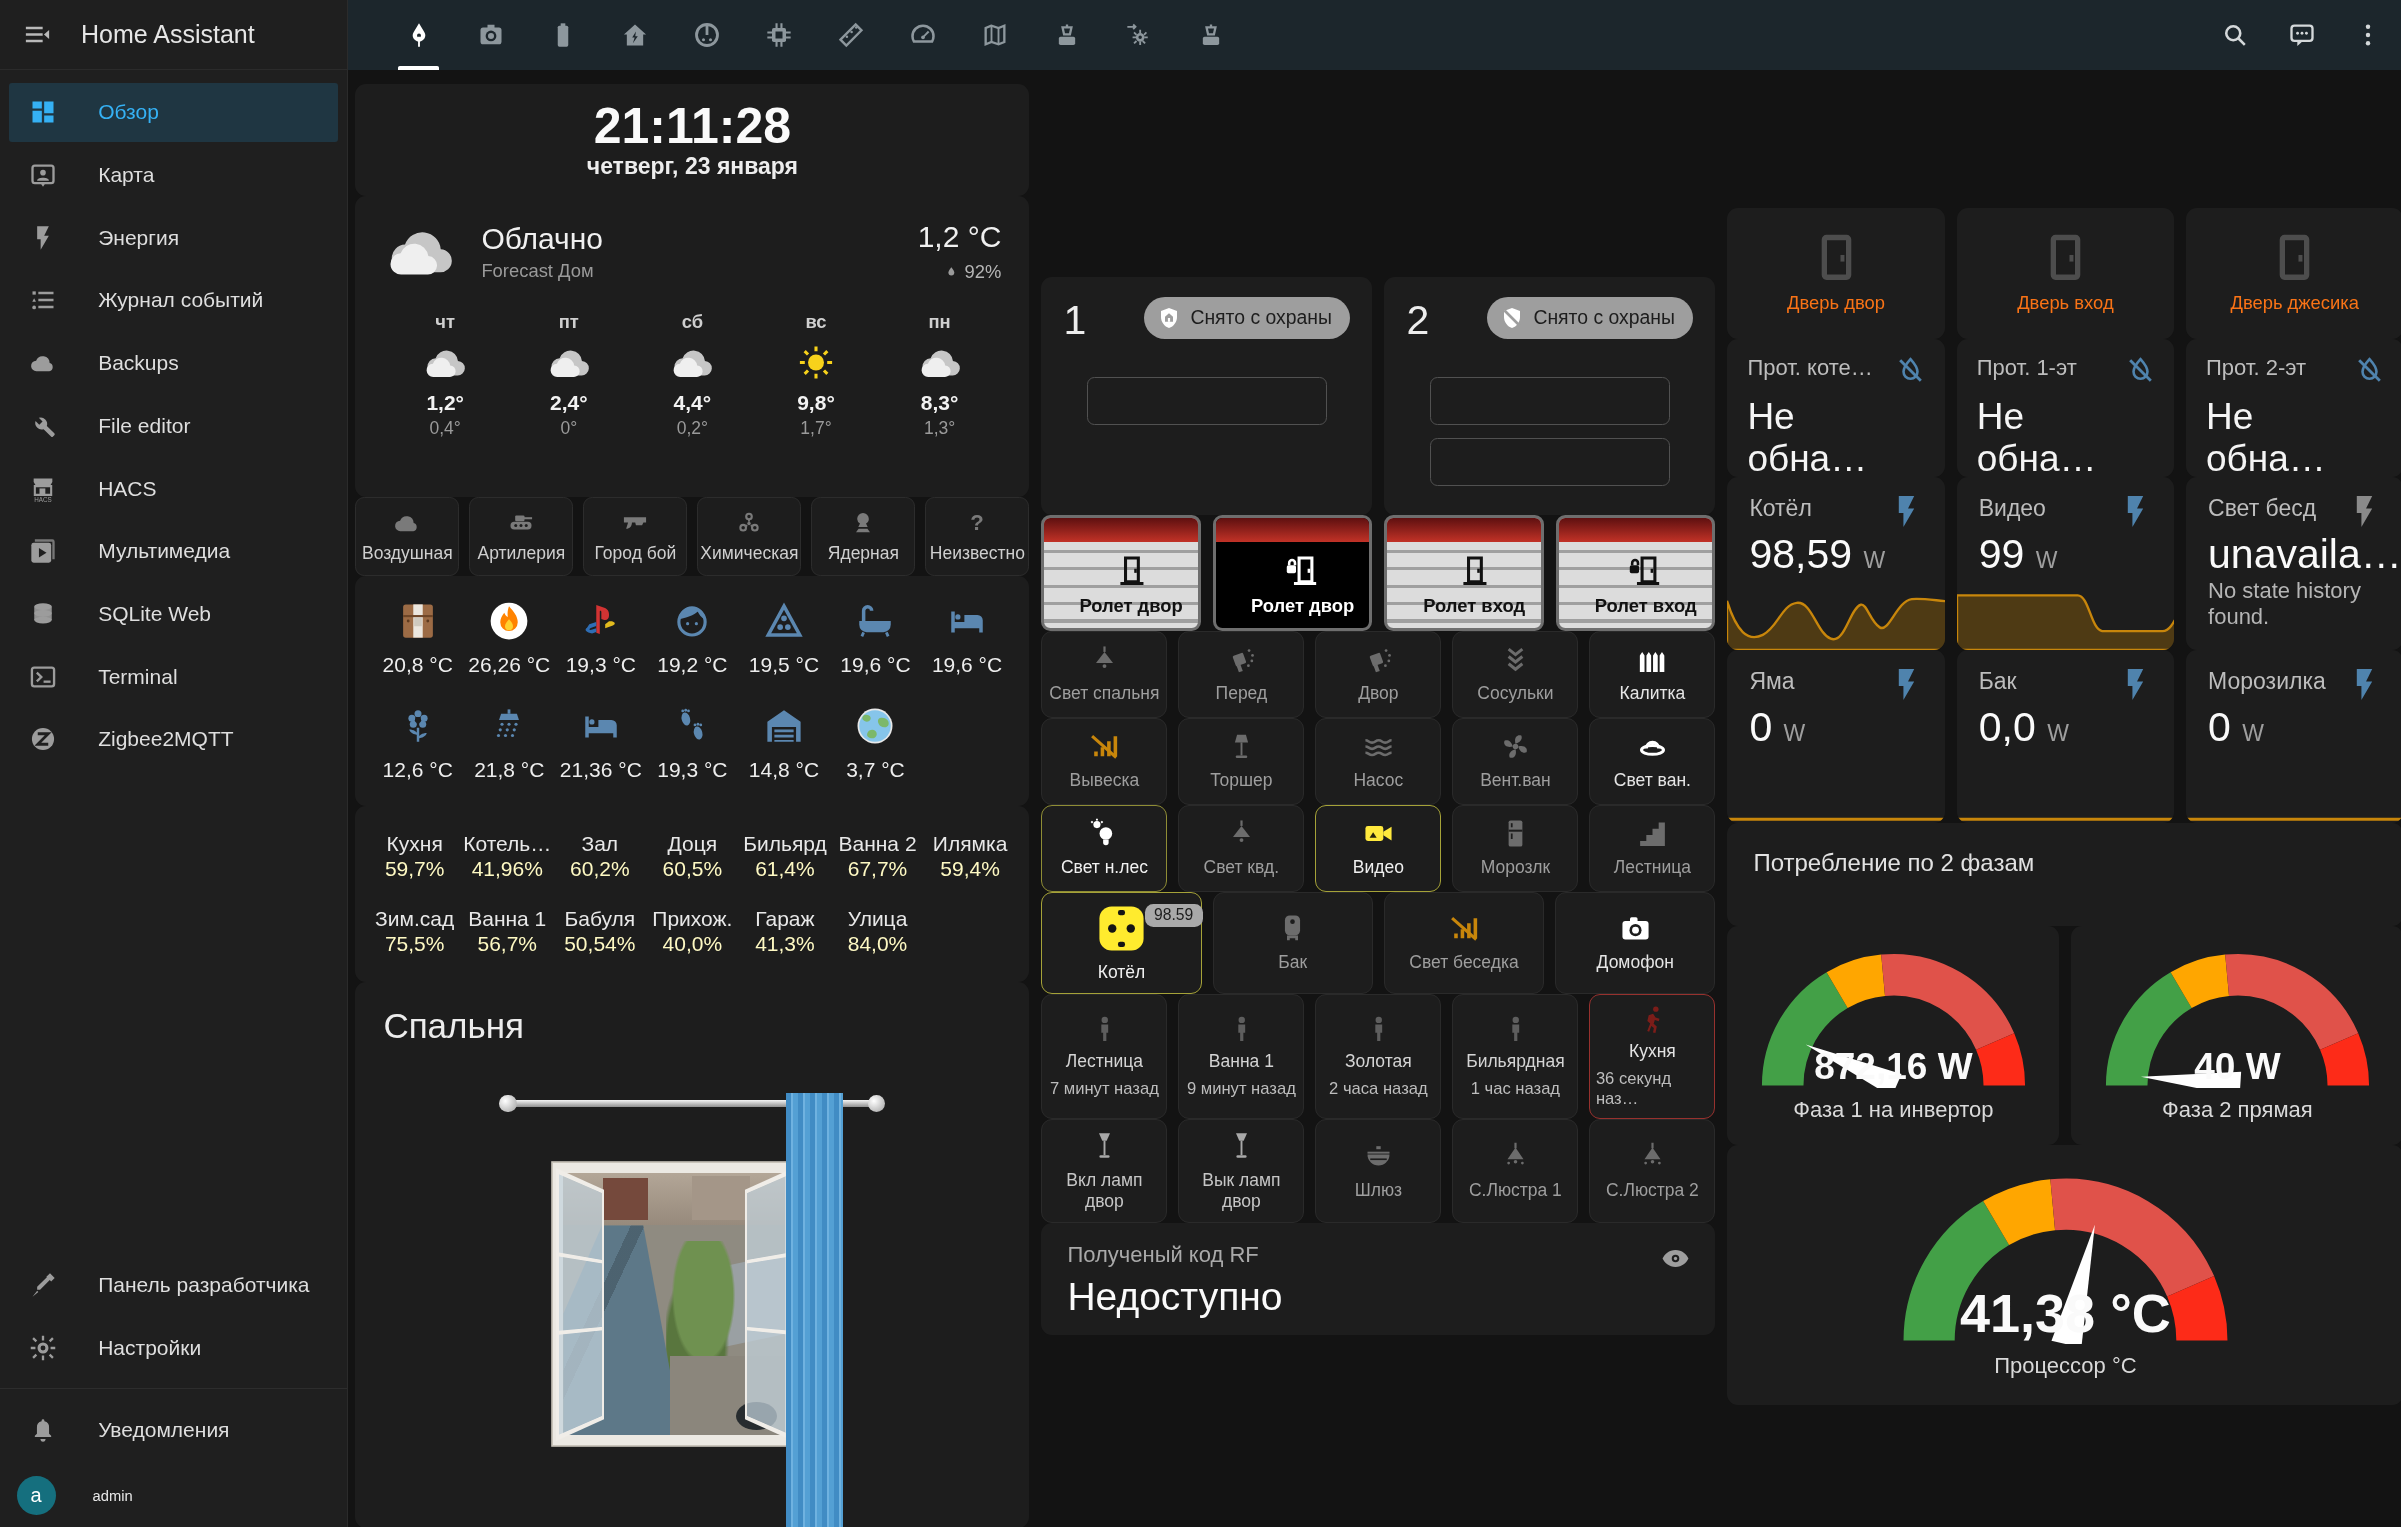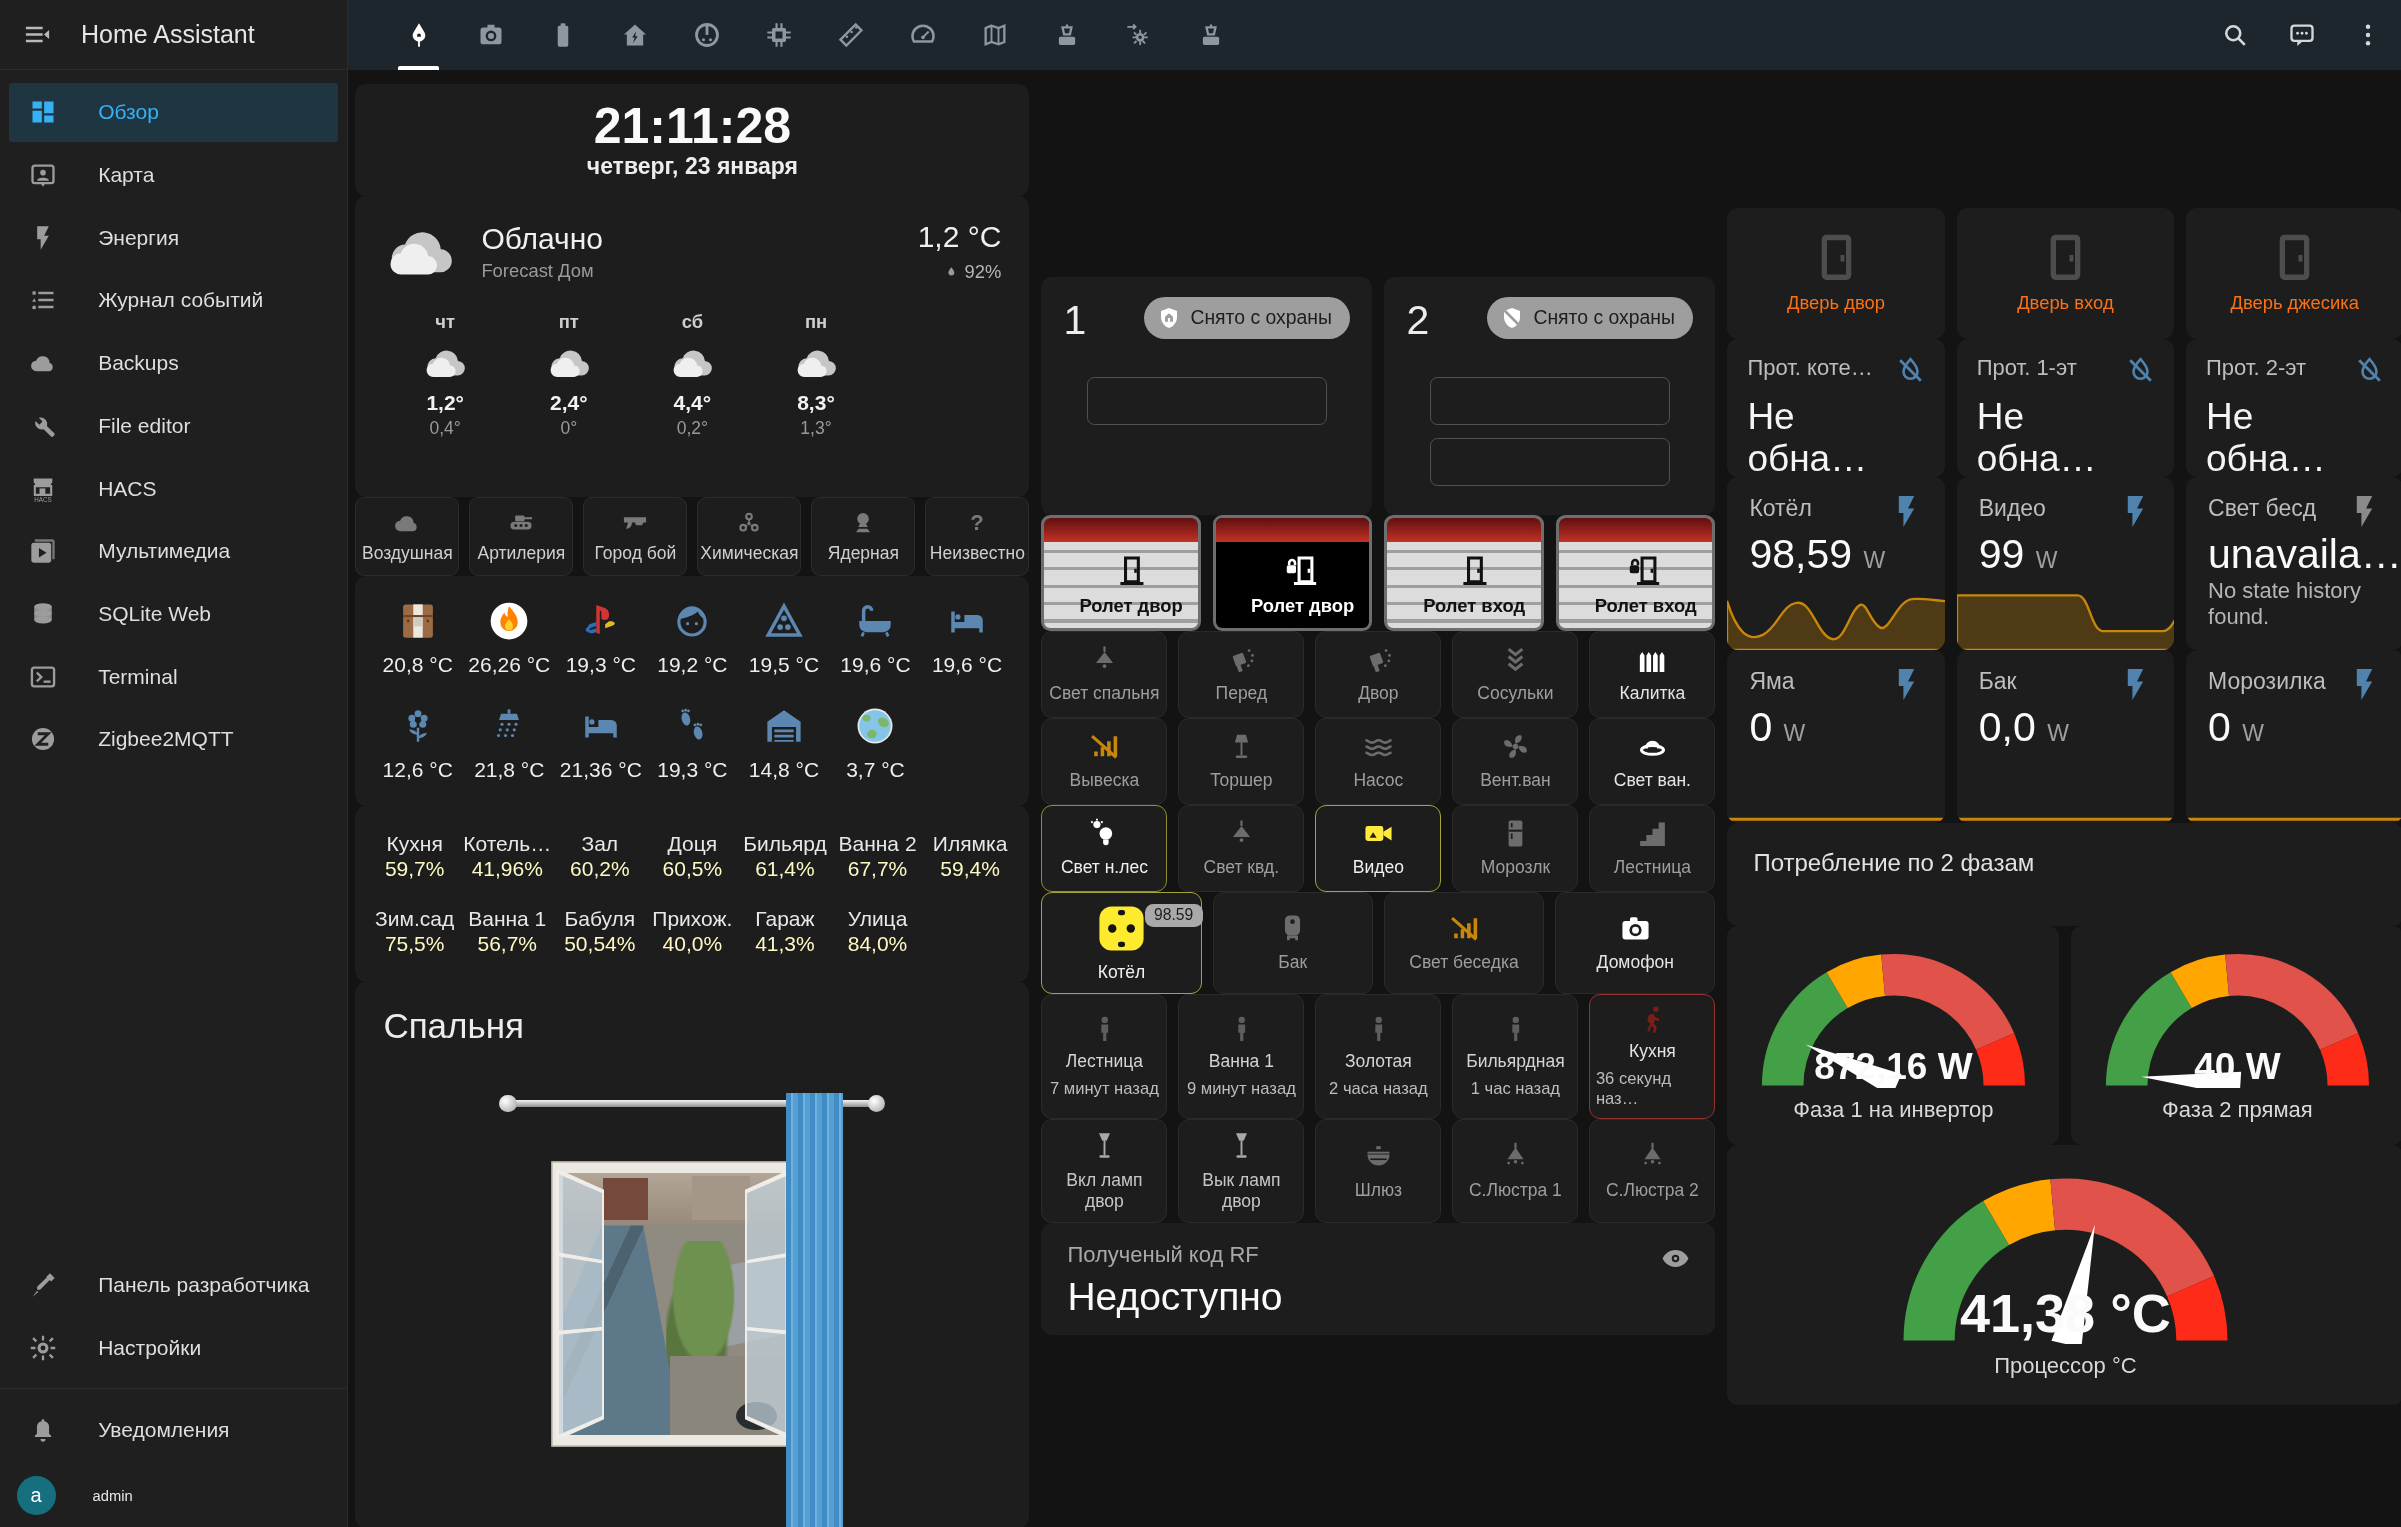--- a/index.html
+++ b/index.html
@@ -876,20 +876,28 @@
             </div>
               <div class="f-col">
               <div class="f-day">сб</div>
               <svg class="ic f-ic" viewBox="0 0 50 40" width="46" height="37">
                   <use href="#i-w-cloud"></use>
                 </svg>
               <div class="f-hi">4,4°</div>
               <div class="f-lo">0,2°</div>
             </div>
               <div class="f-col">
+              <div class="f-day">вс</div>
+              <svg class="ic f-ic" viewBox="0 0 50 40" width="46" height="37">
+                  <use href="#i-w-sun"></use>
+                </svg>
+              <div class="f-hi">9,8°</div>
+              <div class="f-lo">1,7°</div>
+            </div>
+              <div class="f-col">
               <div class="f-day">пн</div>
               <svg class="ic f-ic" viewBox="0 0 50 40" width="46" height="37">
                   <use href="#i-w-cloud"></use>
                 </svg>
               <div class="f-hi">8,3°</div>
               <div class="f-lo">1,3°</div>
             </div>
             </div>
         </div>
 

